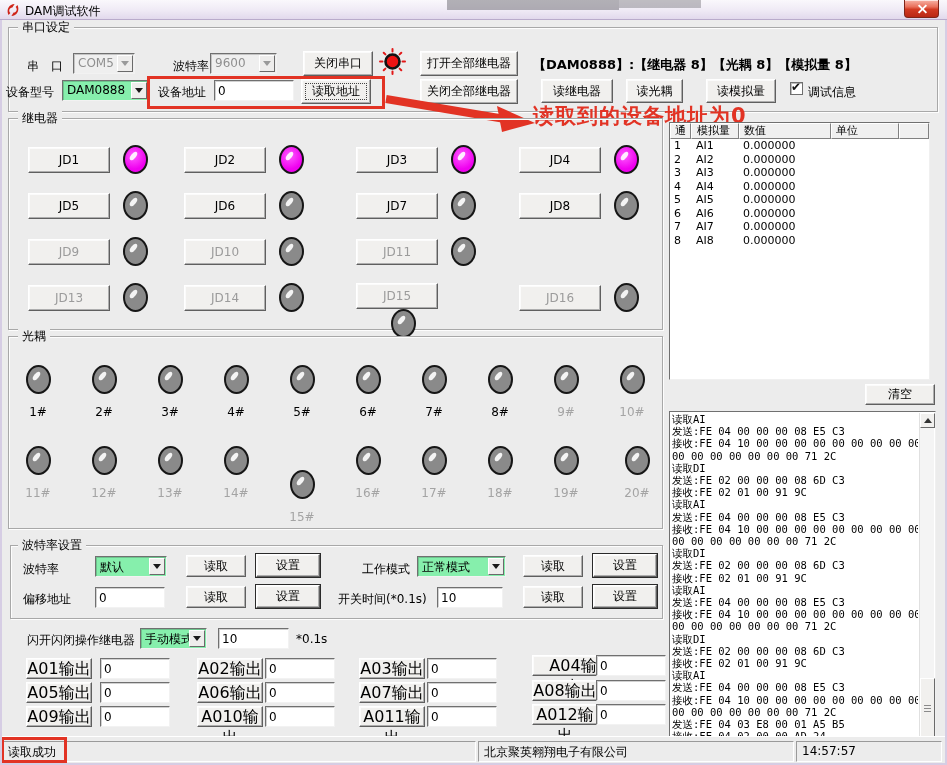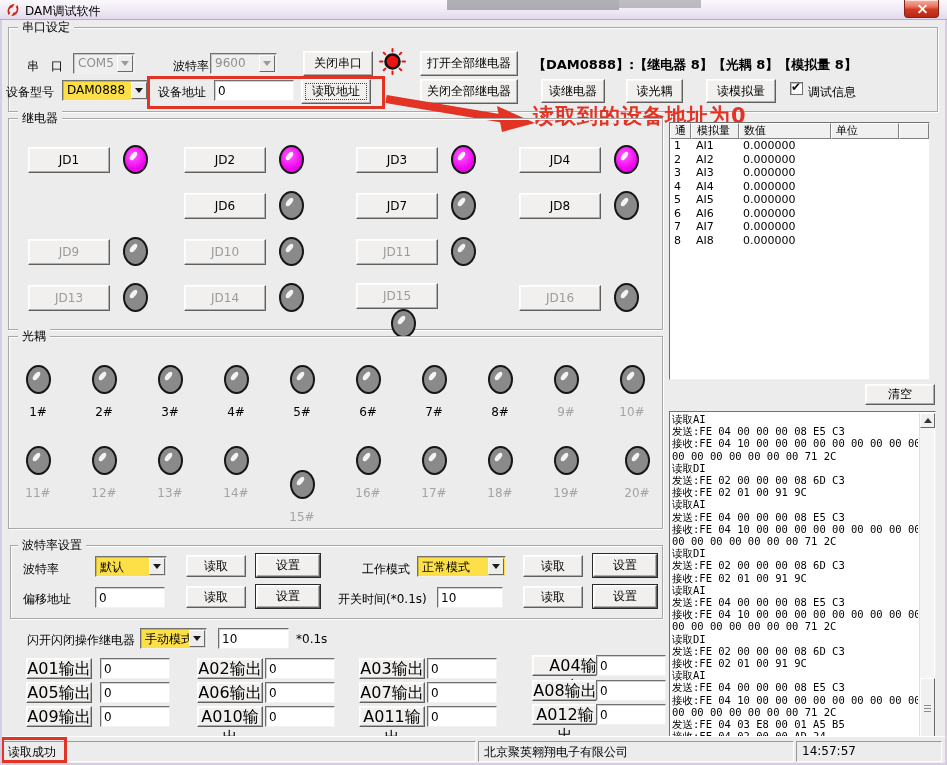--- a/index.html
+++ b/index.html
@@ -34,21 +34,21 @@
     box-shadow:inset -1px -1px 0 #aeaeae,inset 1px 1px 0 #fbfbfb;padding:0;cursor:pointer;}
   .btn.default{outline:1px solid #2a2a2a;}
   .btn.focused::after{content:"";position:absolute;inset:3px;border:1px dotted #444;}
   .btn.small{font-size:16px;}
   .btn:disabled,.btn.disabled{color:#9b9b9b;}
   
   .field{position:absolute;background:#fff;border:1px solid #707070;
     border-bottom-color:#f2f2f2;border-right-color:#f2f2f2;
     box-shadow:inset 1px 1px 0 rgba(0,0,0,.18);font-family:inherit;font-size:12px;
     padding:0 2px 0 3px;color:#000;}
-  .combo{position:absolute;background:#fde047;border:1px solid #707070;
+  .combo{position:absolute;background:#86efac;border:1px solid #707070;
     border-bottom-color:#f2f2f2;border-right-color:#f2f2f2;
     box-shadow:inset 1px 1px 0 rgba(0,0,0,.18);cursor:pointer;}
   .combo .val{position:absolute;left:4px;top:2px;font-size:12px;white-space:nowrap;}
   .combo .cbtn{position:absolute;right:1px;top:1px;bottom:1px;width:16px;background:#eeedec;
     border:1px solid;border-color:#fff #6a6a6a #6a6a6a #fff;display:flex;align-items:center;justify-content:center;}
   .arr-dn{width:0;height:0;border:4px solid transparent;border-top:5px solid #1a1a1a;margin-top:4px;}
   .combo.disabled{background:#efefef;}
   .combo.disabled .val{color:#8f8f8f;}
   .combo.disabled .arr-dn{border-top-color:#9a9a9a;}
   
@@ -167,21 +167,21 @@
     <span class="cbtn">
         <span class="arr-dn"></span>
       </span>
   </div>
 
   <span class="lbl" style="left:158px;top:84px;">设备地址</span>
   <input class="field" style="left: 214px; top: 80px; width: 80px; height: 21px;" value="0">
   <button class="btn focused" style="left:301px;top:79px;width:70px;height:25px;">读取地址</button>
 
   <button class="btn" style="left:420px;top:79px;width:98px;height:25px;">关闭全部继电器</button>
-  <button class="btn" style="left:541px;top:79px;width:64px;height:24px;text-align:center;">读继电器</button>
+  <button class="btn" style="left:541px;top:79px;width:72px;height:24px;text-align:center;">读继电器</button>
   <button class="btn" style="left:626px;top:79px;width:57px;height:24px;">读光耦</button>
   <button class="btn" style="left:706px;top:79px;width:70px;height:24px;">读模拟量</button>
   <span class="chk" style="left:790px;top:82px;" data-checked="true"></span>
   <span class="lbl" style="left:808px;top:84px;">调试信息</span>
 
   <div class="redbox" style="left:147px;top:76px;width:238px;height:33px;"></div>
   <span class="abs" style="left:383px;top:94px;">
     <svg width="162" height="40" viewBox="0 0 162 40">
       <line x1="3" y1="5" x2="122" y2="25" stroke="#e23324" stroke-width="8"></line>
       <polygon points="114,12 119,38 152,29" fill="#e23324"></polygon>
@@ -199,20 +199,24 @@
   <div class="relay-cell" style="left:184px;top:145px;" data-state="on">
       <button class="btn">JD2</button>
       <span class="led"></span>
     </div>
   <div class="relay-cell" style="left:356px;top:145px;" data-state="on">
       <button class="btn">JD3</button>
       <span class="led"></span>
     </div>
   <div class="relay-cell" style="left:519px;top:145px;" data-state="on">
       <button class="btn">JD4</button>
+      <span class="led"></span>
+    </div>
+  <div class="relay-cell" style="left:28px;top:191px;" data-state="off">
+      <button class="btn">JD5</button>
       <span class="led"></span>
     </div>
   <div class="relay-cell" style="left:184px;top:191px;" data-state="off">
       <button class="btn">JD6</button>
       <span class="led"></span>
     </div>
   <div class="relay-cell" style="left:356px;top:191px;" data-state="off">
       <button class="btn">JD7</button>
       <span class="led"></span>
     </div>

